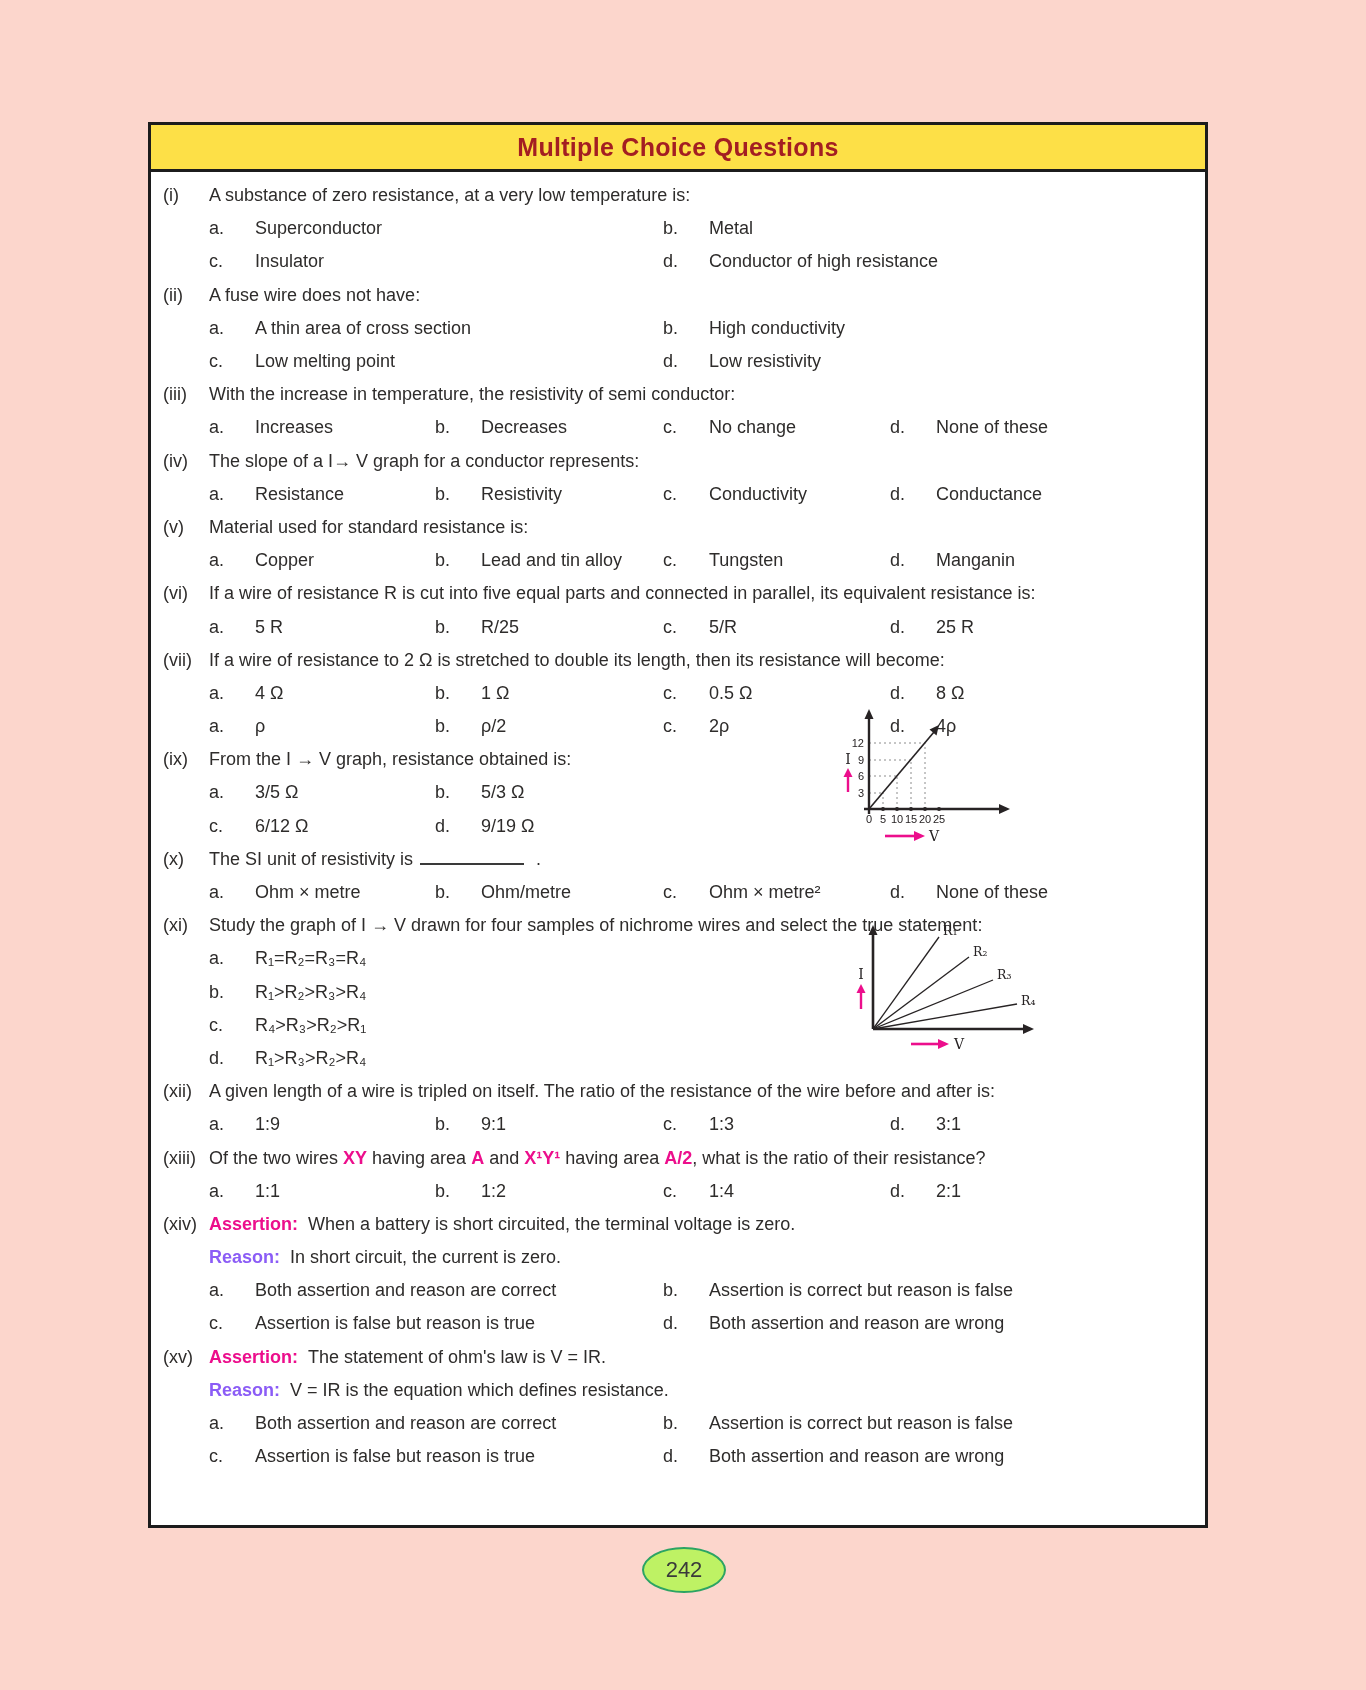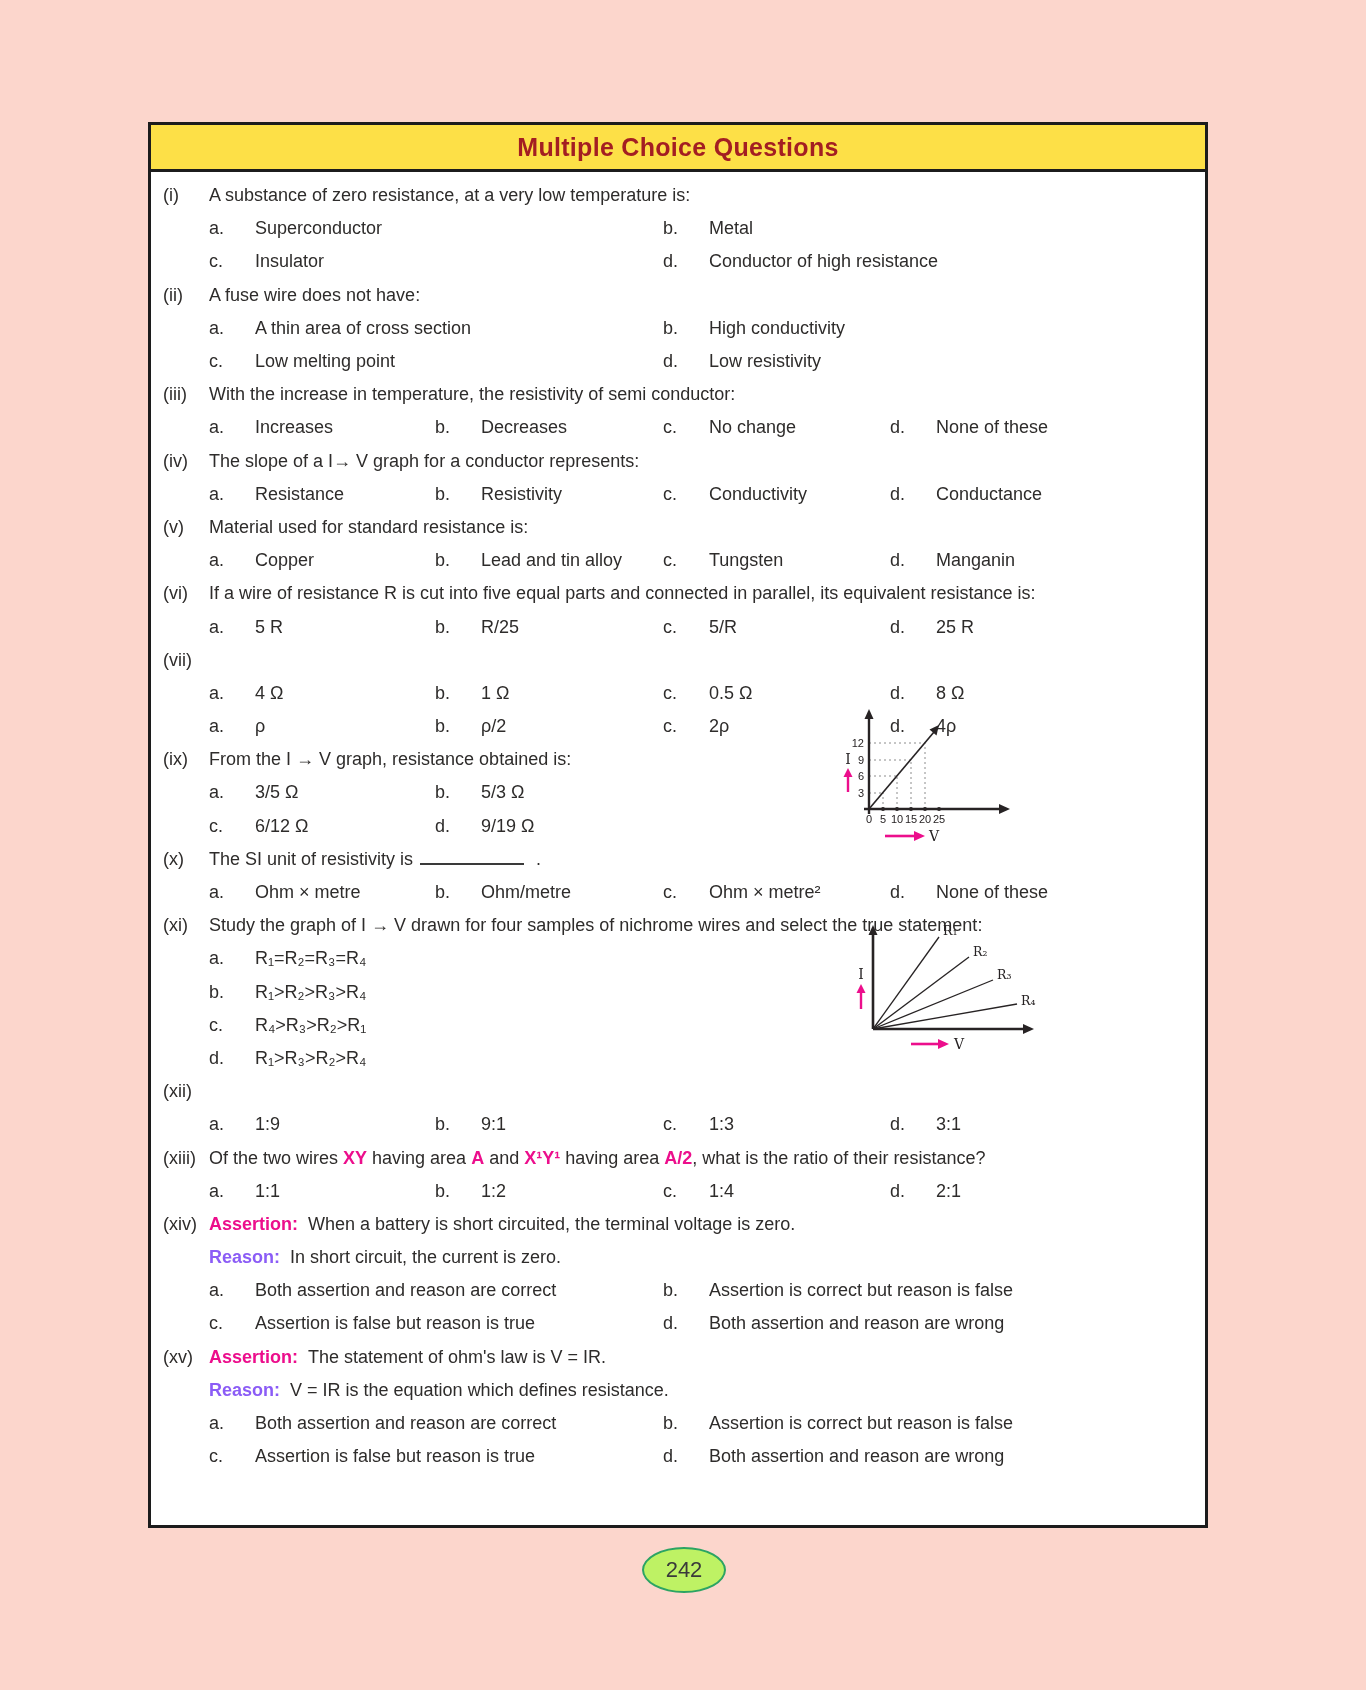--- a/index.html
+++ b/index.html
@@ -203,20 +203,21 @@
             </div>
             <div class="opt">
               <span class="ol">d.</span>
               <span class="ot">25 R</span>
             </div>
           </div>
         </div>
         <div class="q-block">
           <div class="qrow">
             <span class="qnum">(vii)</span>
+            <span class="qtext">If a wire of resistance to 2 Ω is stretched to double its length, then its resistance will become:</span>
           </div>
           <div class="opt-grid g4">
             <div class="opt">
               <span class="ol">a.</span>
               <span class="ot">4 Ω</span>
             </div>
             <div class="opt">
               <span class="ol">b.</span>
               <span class="ot">1 Ω</span>
             </div>
@@ -375,20 +376,21 @@
               <line x1="8" y1="92" x2="8" y2="74" stroke="#ec0e8c" stroke-width="2.4"></line>
               <polygon points="8,67 3.5,76 12.5,76" fill="#ec0e8c"></polygon>
               <line x1="58" y1="127" x2="86" y2="127" stroke="#ec0e8c" stroke-width="2.6"></line>
               <polygon points="96,127 85,122 85,132" fill="#ec0e8c"></polygon>
               <text class="serif" x="101" y="132" font-size="14" fill="#272324">V</text>
             </svg></div>
         </div>
         <div class="q-block">
           <div class="qrow">
             <span class="qnum">(xii)</span>
+            <span class="qtext">A given length of a wire is tripled on itself. The ratio of the resistance of the wire before and after is:</span>
           </div>
           <div class="opt-grid g4">
             <div class="opt">
               <span class="ol">a.</span>
               <span class="ot">1:9</span>
             </div>
             <div class="opt">
               <span class="ol">b.</span>
               <span class="ot">9:1</span>
             </div>

